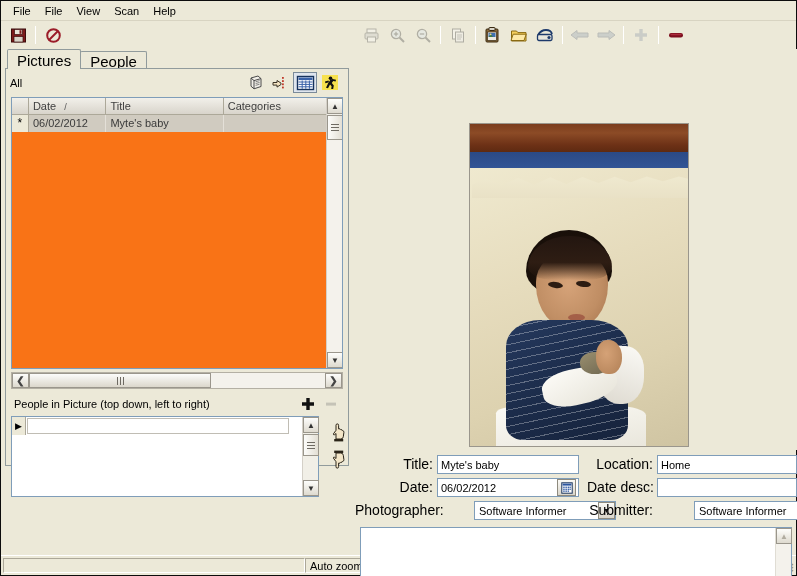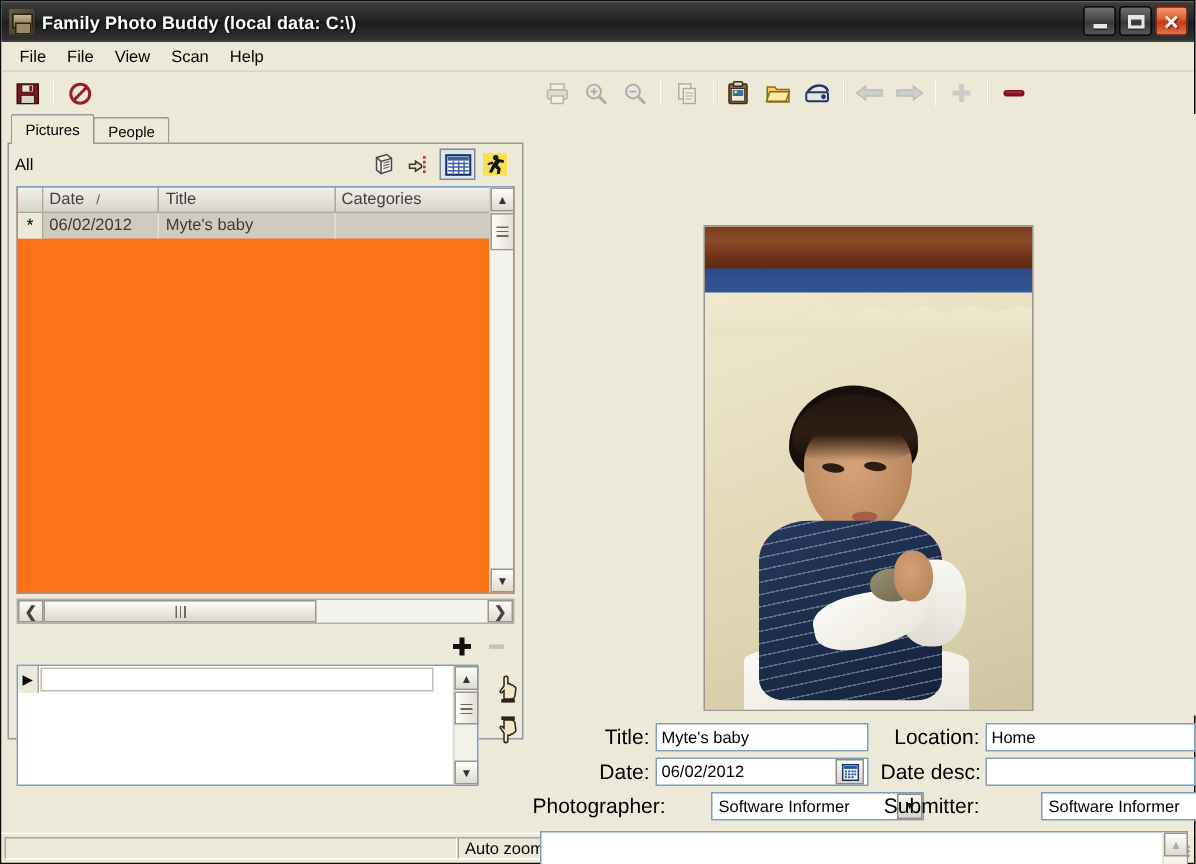--- a/index.html
+++ b/index.html
@@ -125,21 +125,21 @@
   #left-pane {
     position: absolute; left: 0; top: 0;
     width: 352px; height: 100%;
   }
   #tabstrip {
     position: absolute; left: 6px; top: 0;
     height: 20px; display: flex; align-items: flex-end;
   }
   .tab {
     height: 18px; padding: 2px 9px 0 9px;
-    font-size: 10px; line-height: 15px;
+    font-size: 15px; line-height: 15px;
     border: 1px solid #919b9c; border-bottom: none;
     background: #ece9d8; cursor: default;
     margin-right: -1px;
     border-radius: 2px 2px 0 0;
     text-align: right;
   }
   .tab.active {
     height: 20px; padding-top: 3px;
     background: #ece9d8; font-weight: normal;
     border-color: #919b9c; z-index: 2;
@@ -483,35 +483,20 @@
     width: 14px; display: flex; align-items: flex-end; justify-content: flex-end;
   }
 
   svg { display: block; }
 </style>
 </head>
 <body>
 
 <div id="window">
 
-  <div id="titlebar">
-    <div class="tb-icon"></div>
-    <div id="title-text">Family Photo Buddy (local data: C:\)</div>
-    <div id="tb-buttons">
-      <div class="tb-btn">
-          <div class="glyph-min"></div>
-        </div>
-      <div class="tb-btn">
-          <div class="glyph-max"></div>
-        </div>
-      <div class="tb-btn close">
-          <span class="glyph-x">✕</span>
-        </div>
-    </div>
-  </div>
 
   <div id="menubar">
     <div class="menu-item">File</div>
     <div class="menu-item">File</div>
     <div class="menu-item">View</div>
     <div class="menu-item">Scan</div>
     <div class="menu-item">Help</div>
   </div>
 
   <div id="toolbar">
@@ -717,20 +702,21 @@
 
         <div id="grid-hsb">
           <div class="hsb-btn">❮</div>
           <div class="hsb-thumb">
               <div class="grip"></div>
             </div>
           <div style="flex:1 1 auto"></div>
           <div class="hsb-btn">❯</div>
         </div>
 
+        <div id="people-label">People in Picture (top down, left to right)</div>
         <div id="people-btns">
           <div class="pbtn">
             <svg width="14" height="14" viewBox="0 0 14 14">
               <path d="M5.3 1 h3.4 v4.3 h4.3 v3.4 h-4.3 v4.3 h-3.4 v-4.3 h-4.3 v-3.4 h4.3 z" fill="#111111"></path>
             </svg>
           </div>
           <div class="pbtn">
             <svg width="14" height="14" viewBox="0 0 14 14" opacity=".3">
               <rect x="2" y="5.6" width="10" height="3" fill="#6e6e6e"></rect>
             </svg>

